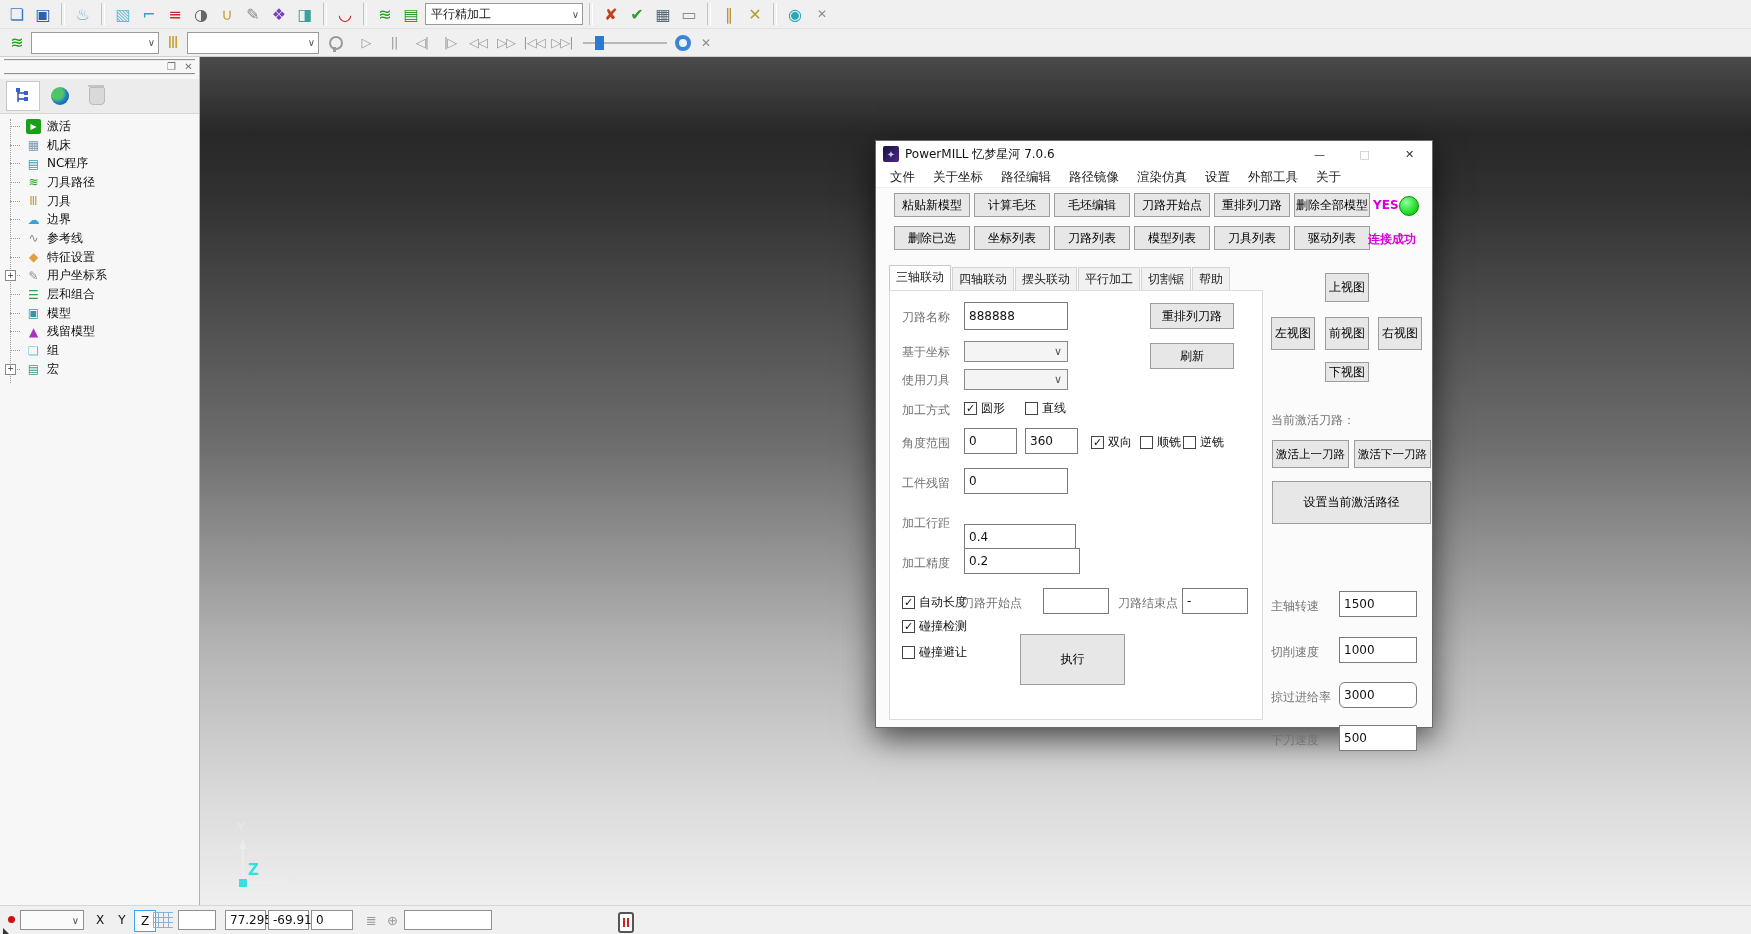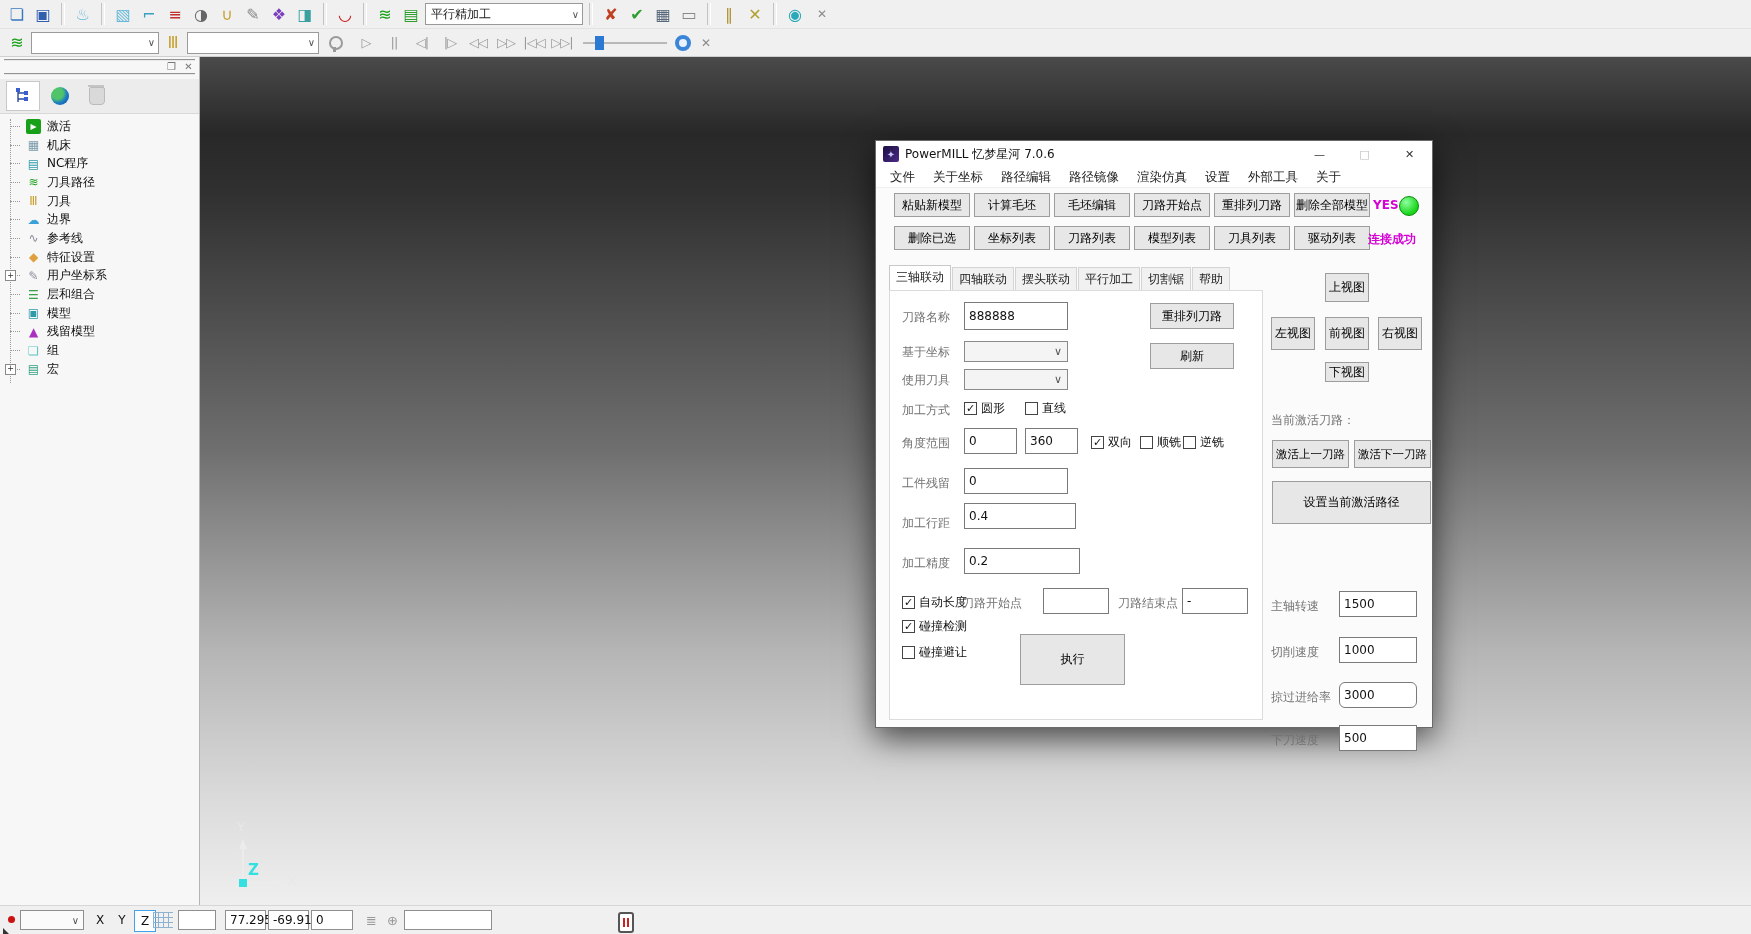--- a/index.html
+++ b/index.html
@@ -365,21 +365,21 @@
       </div>
       <div class="cbrow" style="left:293px;top:143px;">
         <span class="cb"></span>
         <span>逆铣</span>
       </div>
 
       <span class="flabel" style="left:12px;top:184px;">工件残留</span>
       <input class="tin" style="left: 74px; top: 177px; width: 104px; height: 26px;" value="0">
 
       <span class="flabel" style="left:12px;top:224px;">加工行距</span>
-      <input class="tin" style="left: 74px; top: 212px; width: 112px; height: 26px;" value="0.4">
+      <input class="tin" style="left: 74px; top: 233px; width: 112px; height: 26px;" value="0.4">
 
       <span class="flabel" style="left:12px;top:264px;">加工精度</span>
       <input class="tin" style="left: 74px; top: 257px; width: 116px; height: 26px;" value="0.2">
 
       <div class="cbrow" style="left:12px;top:303px;">
         <span class="cb on"></span>
         <span>自动长度</span>
       </div>
       <span class="flabel" style="left:72px;top:304px;">刀路开始点</span>
       <input class="tin" style="left: 153px; top: 297px; width: 66px; height: 26px;" value="">

